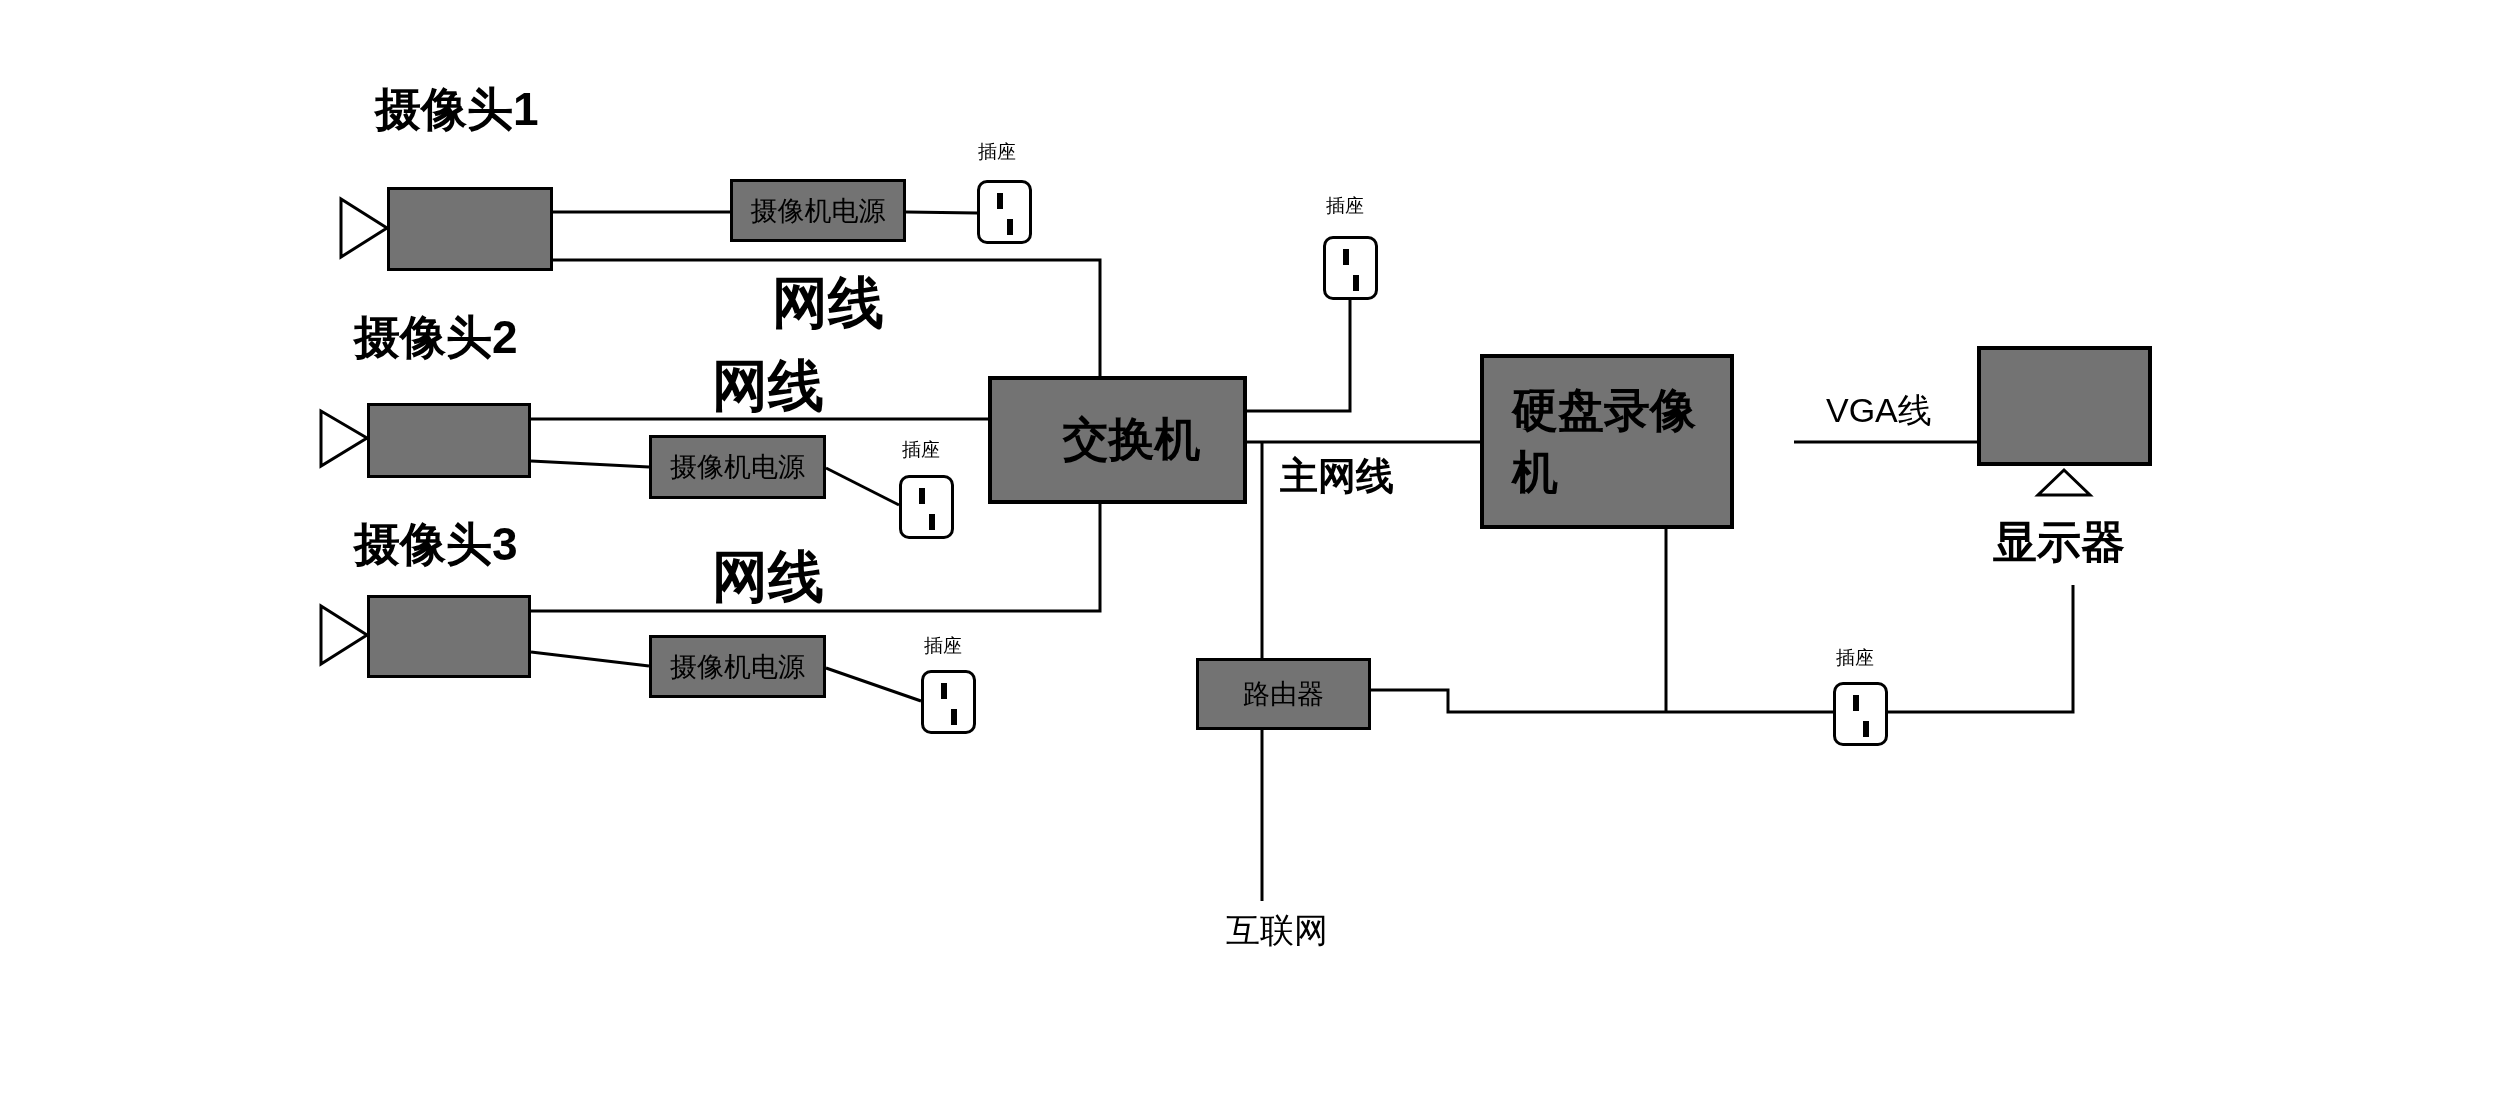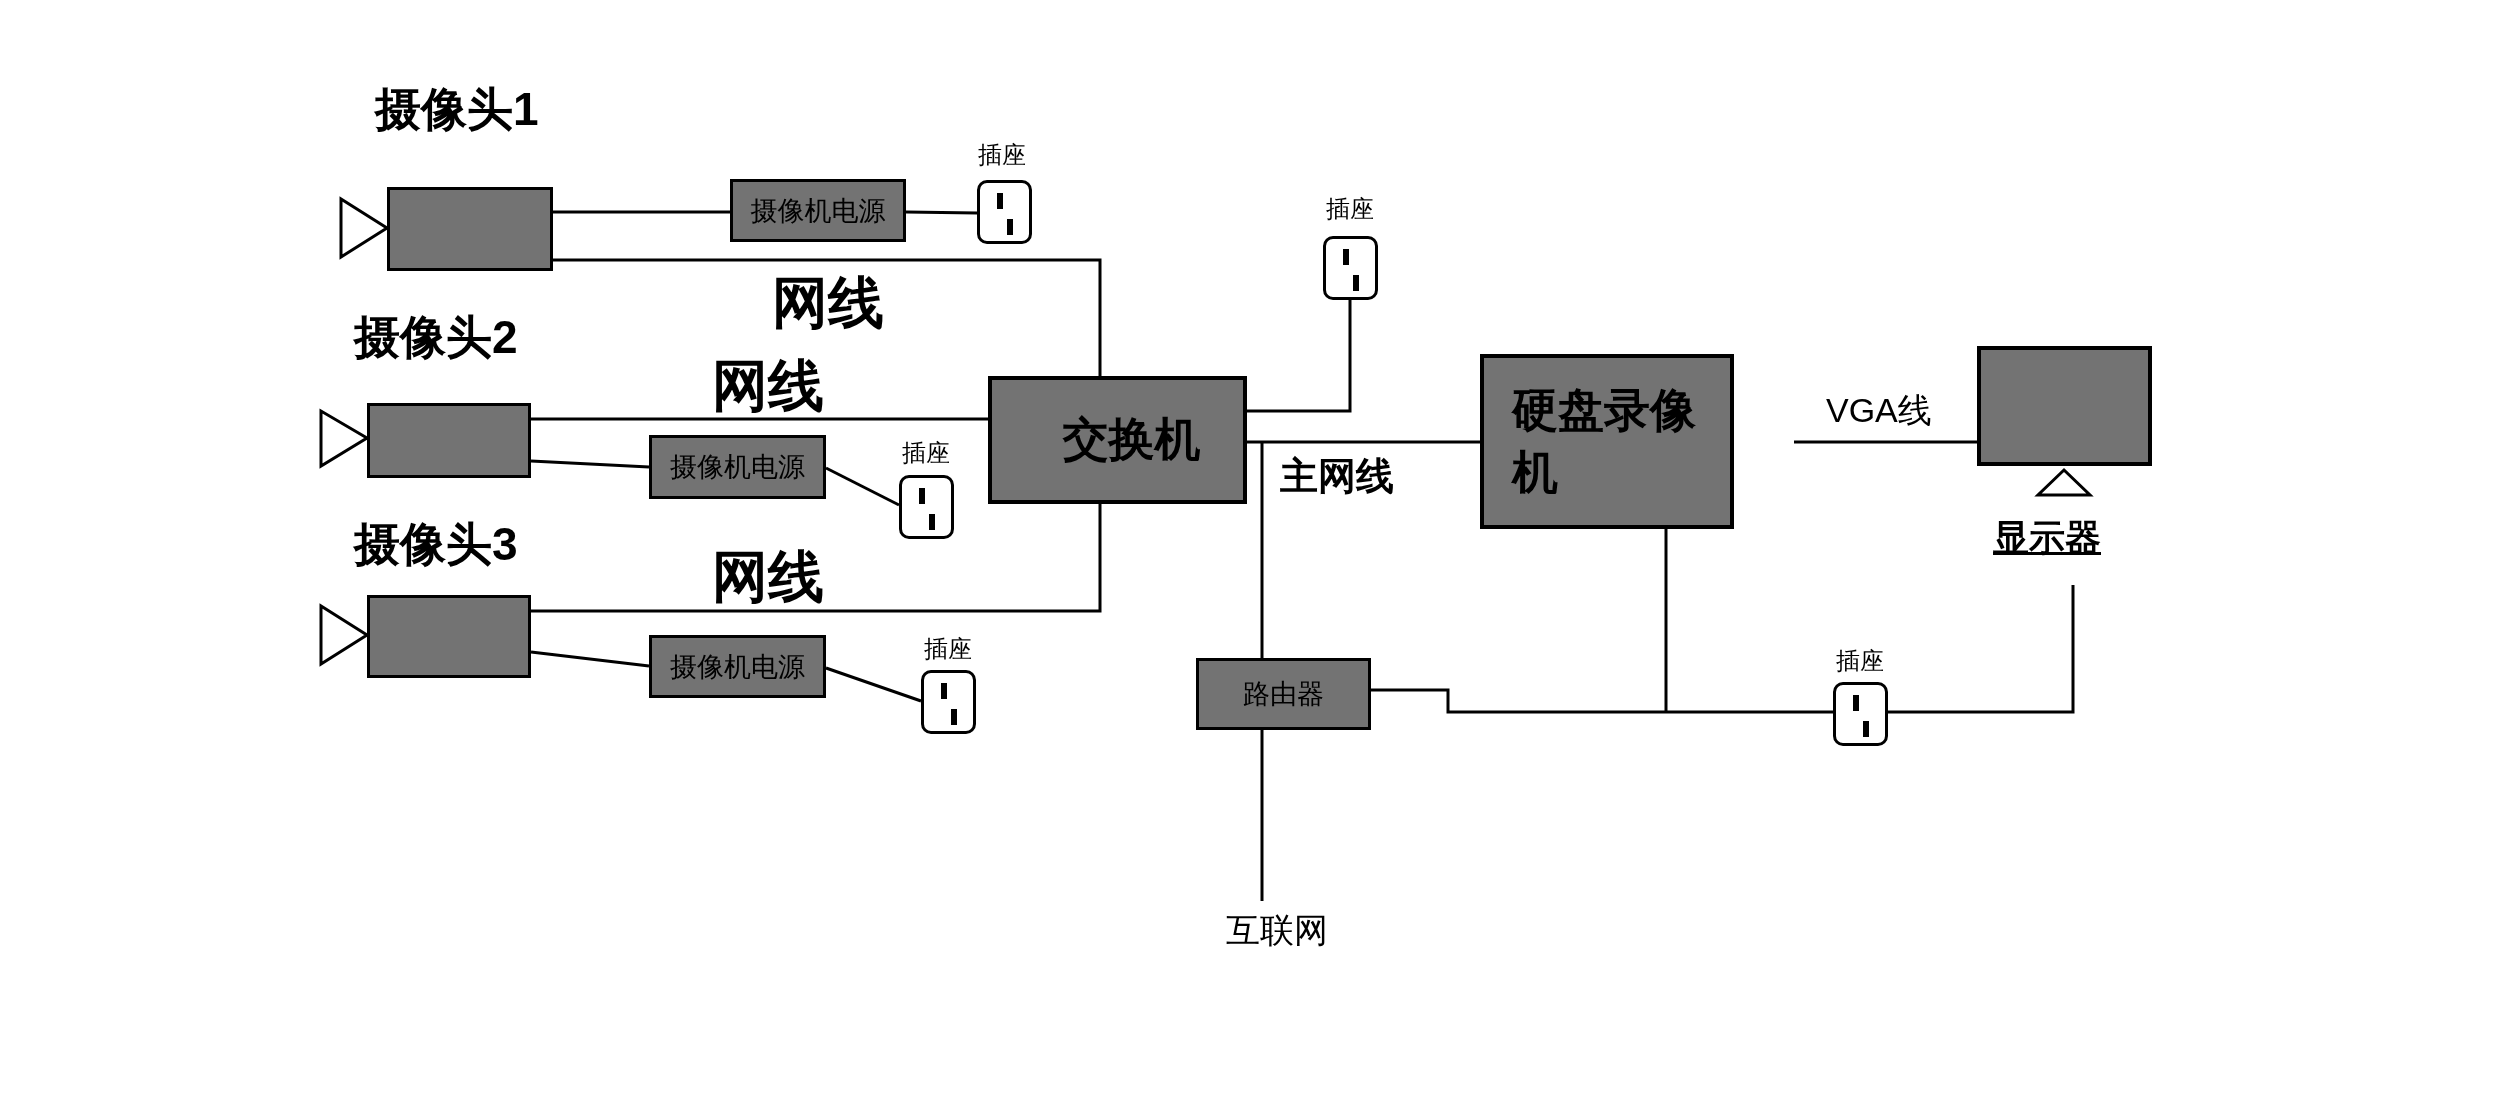--- a/index.html
+++ b/index.html
@@ -15,23 +15,23 @@
     position: absolute; border: 3px solid #000; background: #737373;
     display: flex; align-items: center; justify-content: center;
   }
   .box.thick { border-width: 4px; }
   .lbl { position: absolute; white-space: nowrap; line-height: 1.1; }
   .lbl-cam   { font-size: 46px; font-weight: bold; }
   .lbl-net   { font-size: 56px; font-weight: bold; }
   .lbl-main  { font-size: 38px; font-weight: bold; }
   .lbl-big   { font-size: 46px; font-weight: bold; margin-left: 28px; }
   .lbl-mid   { font-size: 27px; font-weight: normal; }
-  .lbl-sm    { font-size: 24px; font-weight: normal; }
+  .lbl-sm    { font-size: 19px; font-weight: normal; }
   .lbl-vga   { font-size: 34px; font-weight: normal; }
-  .lbl-mon   { font-size: 36px; font-weight: bold; text-decoration: underline; }
+  .lbl-mon   { font-size: 44px; font-weight: bold; }
   .socket {
     position: absolute; width: 55px; height: 64px;
     border: 3px solid #000; border-radius: 10px; background: #ffffff;
   }
   .slot { position: absolute; width: 6px; height: 16px; background: #000; }
   .slot-a { left: 17px; top: 10px; }
   .slot-b { left: 27px; top: 36px; }
 </style>
 </head>
 <body>

